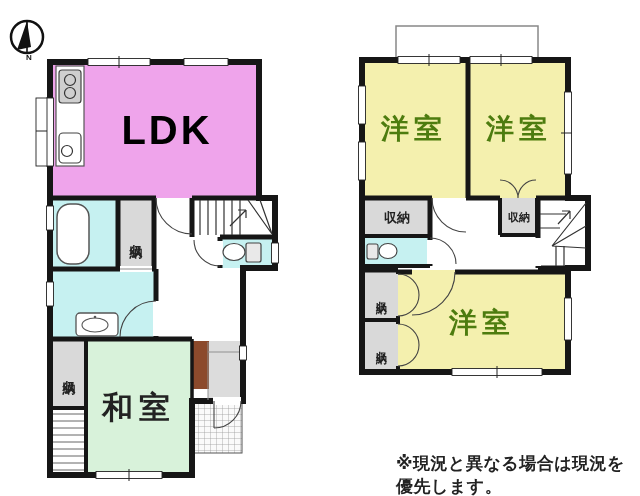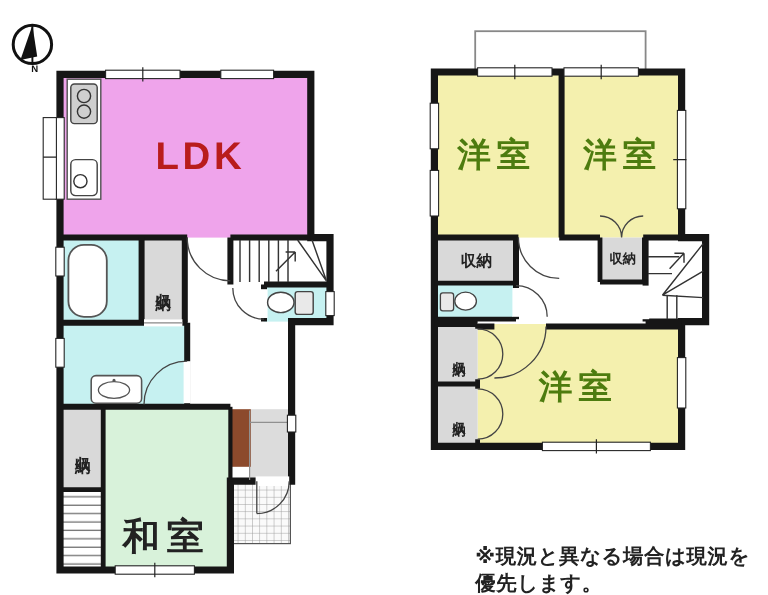--- a/index.html
+++ b/index.html
@@ -6,22 +6,22 @@
   .canvas{
     position:relative;width:640px;height:496px;background:#ffffff;
     font-family:"Liberation Sans","DejaVu Sans",sans-serif;overflow:hidden;
   }
   .plan-svg{position:absolute;left:0;top:0;z-index:1;}
   .label{
     position:absolute;z-index:2;color:#26262e;font-weight:bold;
     transform:translate(-50%,-50%);white-space:nowrap;line-height:1;
   }
   .label.v{writing-mode:vertical-rl;text-orientation:upright;letter-spacing:2px;}
-  .ldk-label{font-size:32px;letter-spacing:3px;color:#b91c1c;}
-  .jp-room-label{font-size:31px;letter-spacing:6px;color:#222;margin-top:40px;}
+  .ldk-label{font-size:40px;letter-spacing:3px;color:#000000;}
+  .jp-room-label{font-size:31px;letter-spacing:6px;color:#222;}
   .west-room-label{font-size:28px;letter-spacing:5px;color:#4d7c0f;}
   .storage-label{font-size:13px;color:#222;}
   .storage-label-sm{font-size:11px;color:#222;}
   .compass-n{font-size:8px;color:#111;}
   .disclaimer{
     position:absolute;z-index:2;left:396px;top:452px;font-size:17px;
     font-weight:bold;color:#222;letter-spacing:0.5px;transform:none;
   }
 </style>
 </head>

